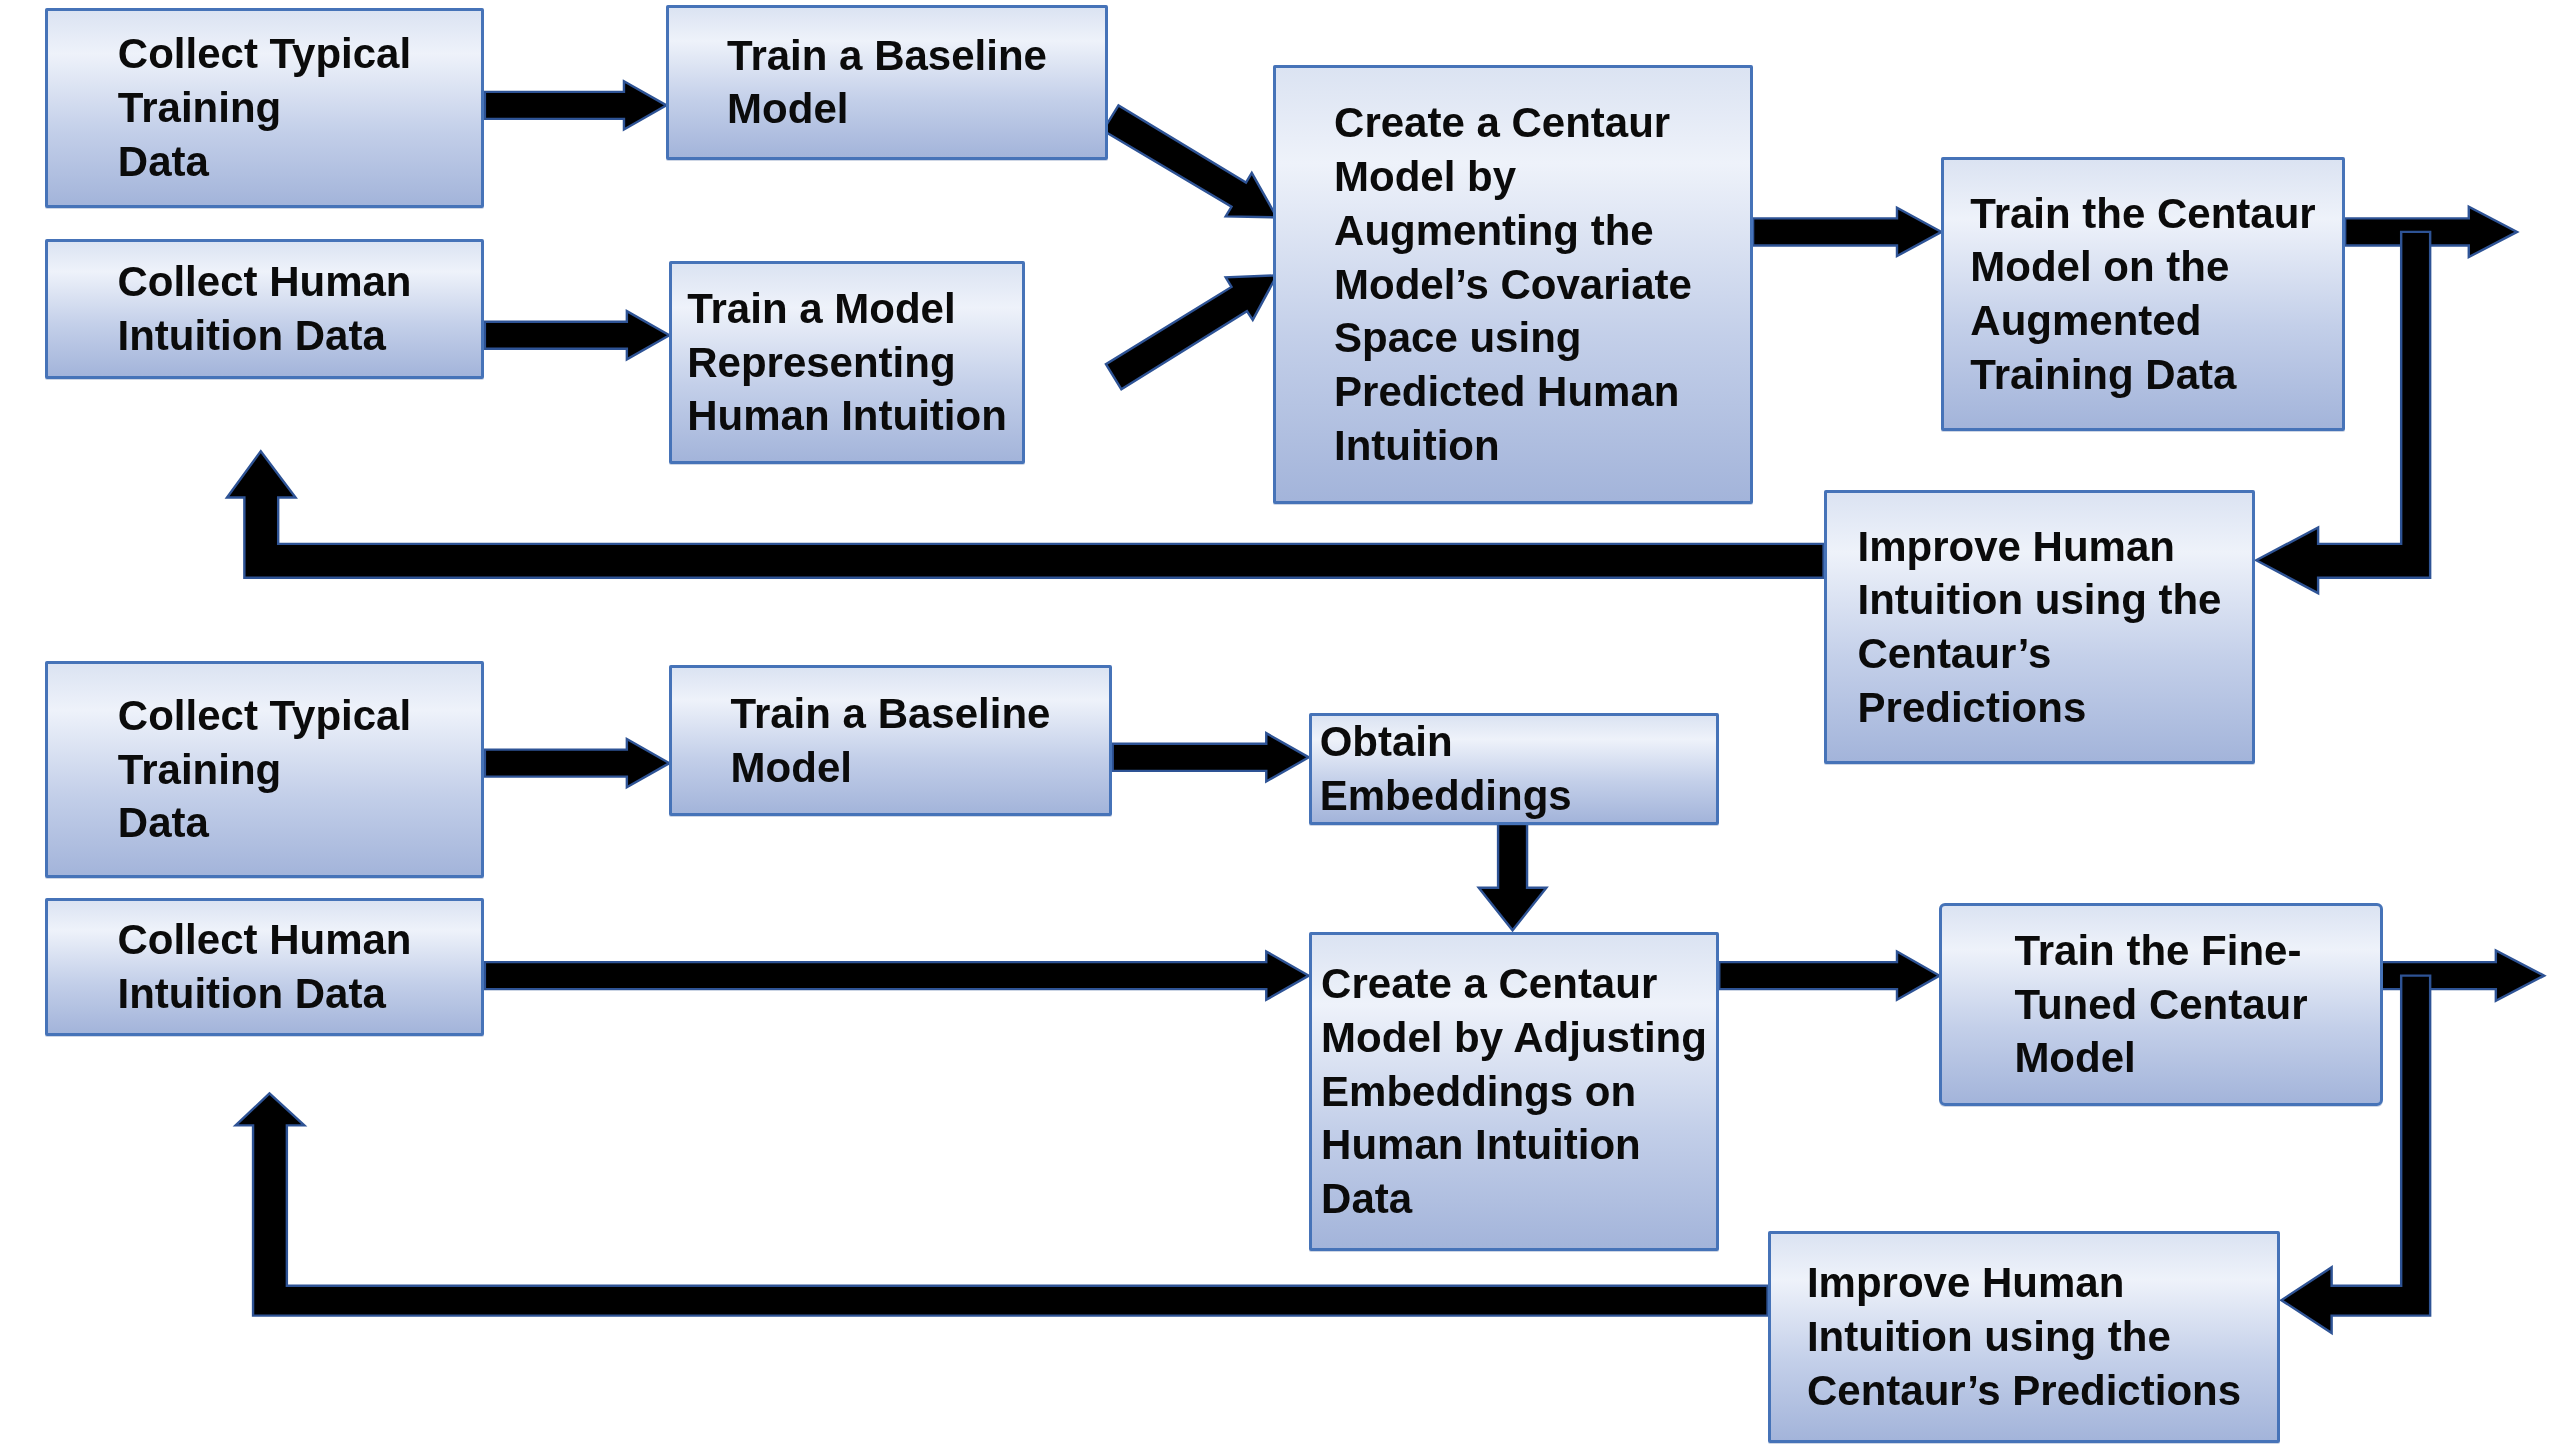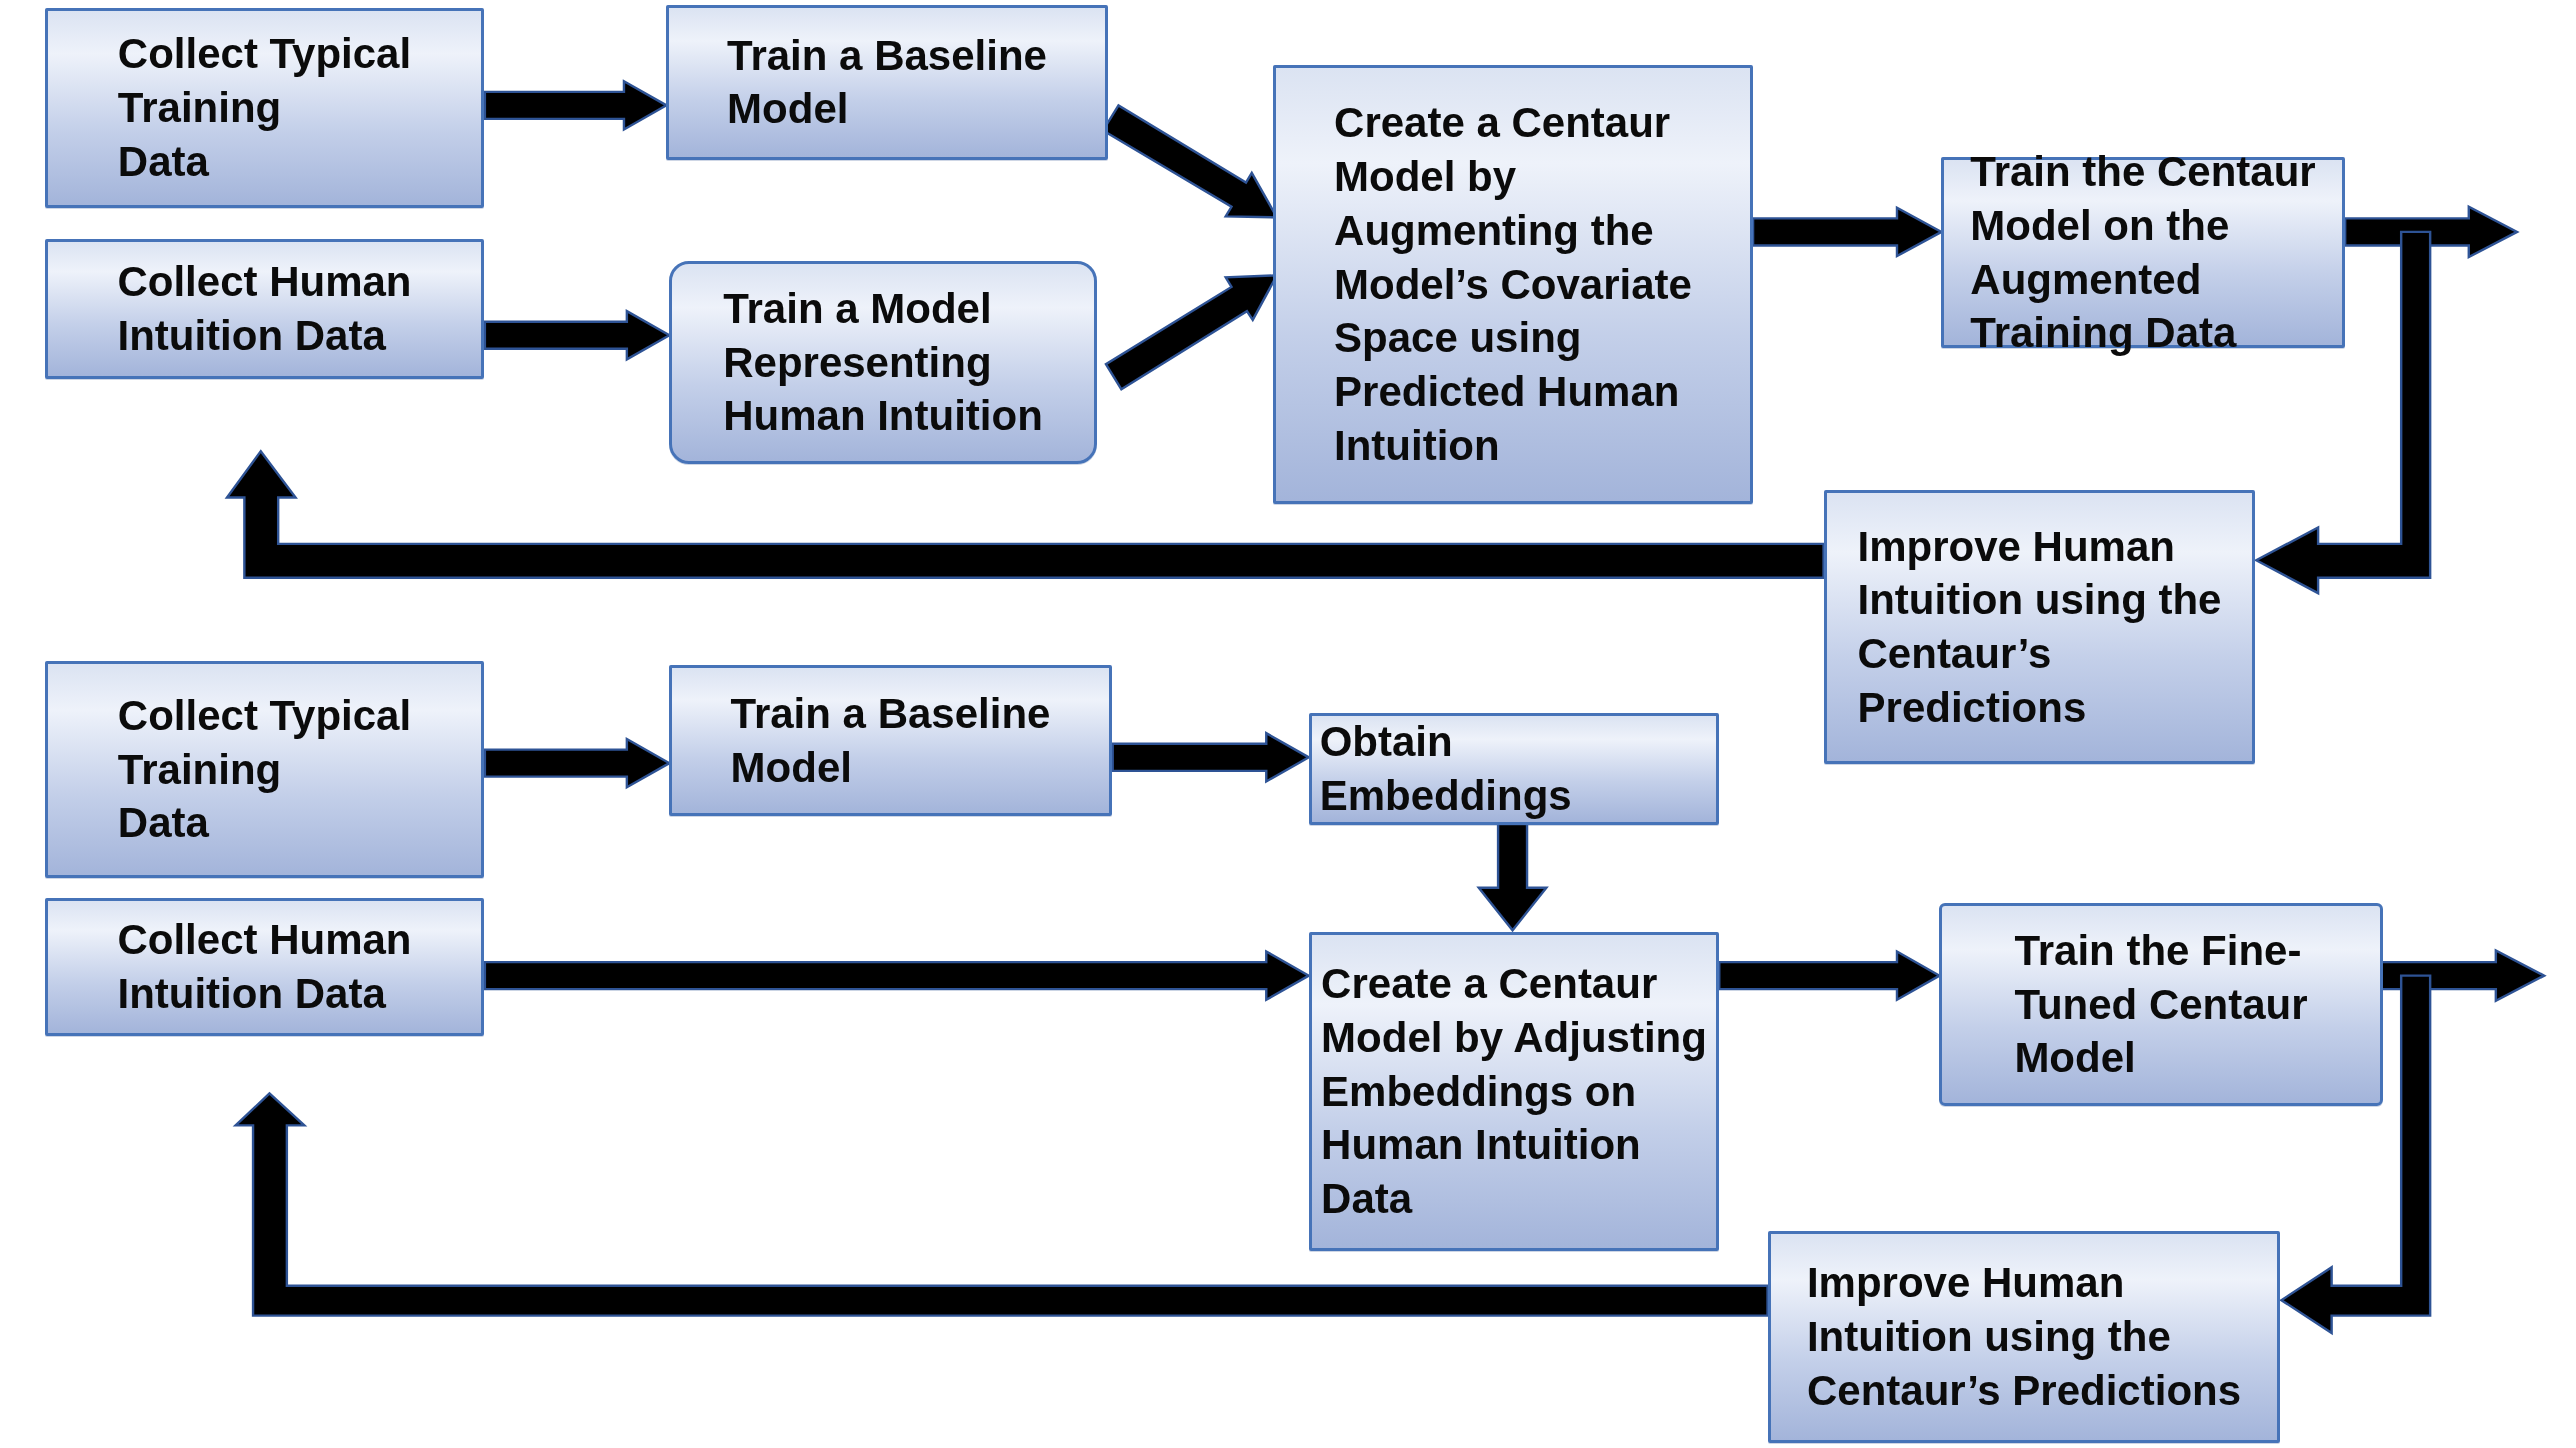--- a/index.html
+++ b/index.html
@@ -25,23 +25,23 @@
     font-weight:bold;
     font-size:42px;
     line-height:1.28;
     color:#0b0b0b;
     padding:0 7.7px;
   }
   
   #n-t1{left:45px;  top:7.7px;   width:439px; height:200px;}
   #n-t2{left:45px;  top:239px; width:439px; height:140px;}
   #n-t3{left:666px; top:4.8px;   width:442px; height:155px;}
-  #n-t4{left:669px; top:261px; width:428px; height:203px;border-radius:20px;}
+  #n-t4{left:669px; top:261px; width:356px; height:203px;}
   #n-c1{left:1273px;top:65px;  width:480px; height:439px;}
-  #n-t5{left:1941px;top:157px; width:404px; height:191px;}
+  #n-t5{left:1941px;top:157px; width:404px; height:274px;}
   #n-i1{left:1824px;top:490px; width:431px; height:274px;}
   
   #n-b1{left:45px;  top:661px; width:439px; height:217px;}
   #n-b2{left:45px;  top:898px; width:439px; height:138px;}
   #n-b3{left:669px; top:665px; width:443px; height:151px;}
   #n-b4{left:1309px;top:713px; width:410px; height:112px;}
   #n-c2{left:1309px;top:932px; width:410px; height:319px;}
   #n-t6{left:1939px;top:903px; width:444px; height:203px;border-radius:6px;}
   #n-i2{left:1768px;top:1231px;width:512px; height:212px;}
   #arrow-layer{position:absolute;left:0;top:0;width:2576px;height:1449px;}

